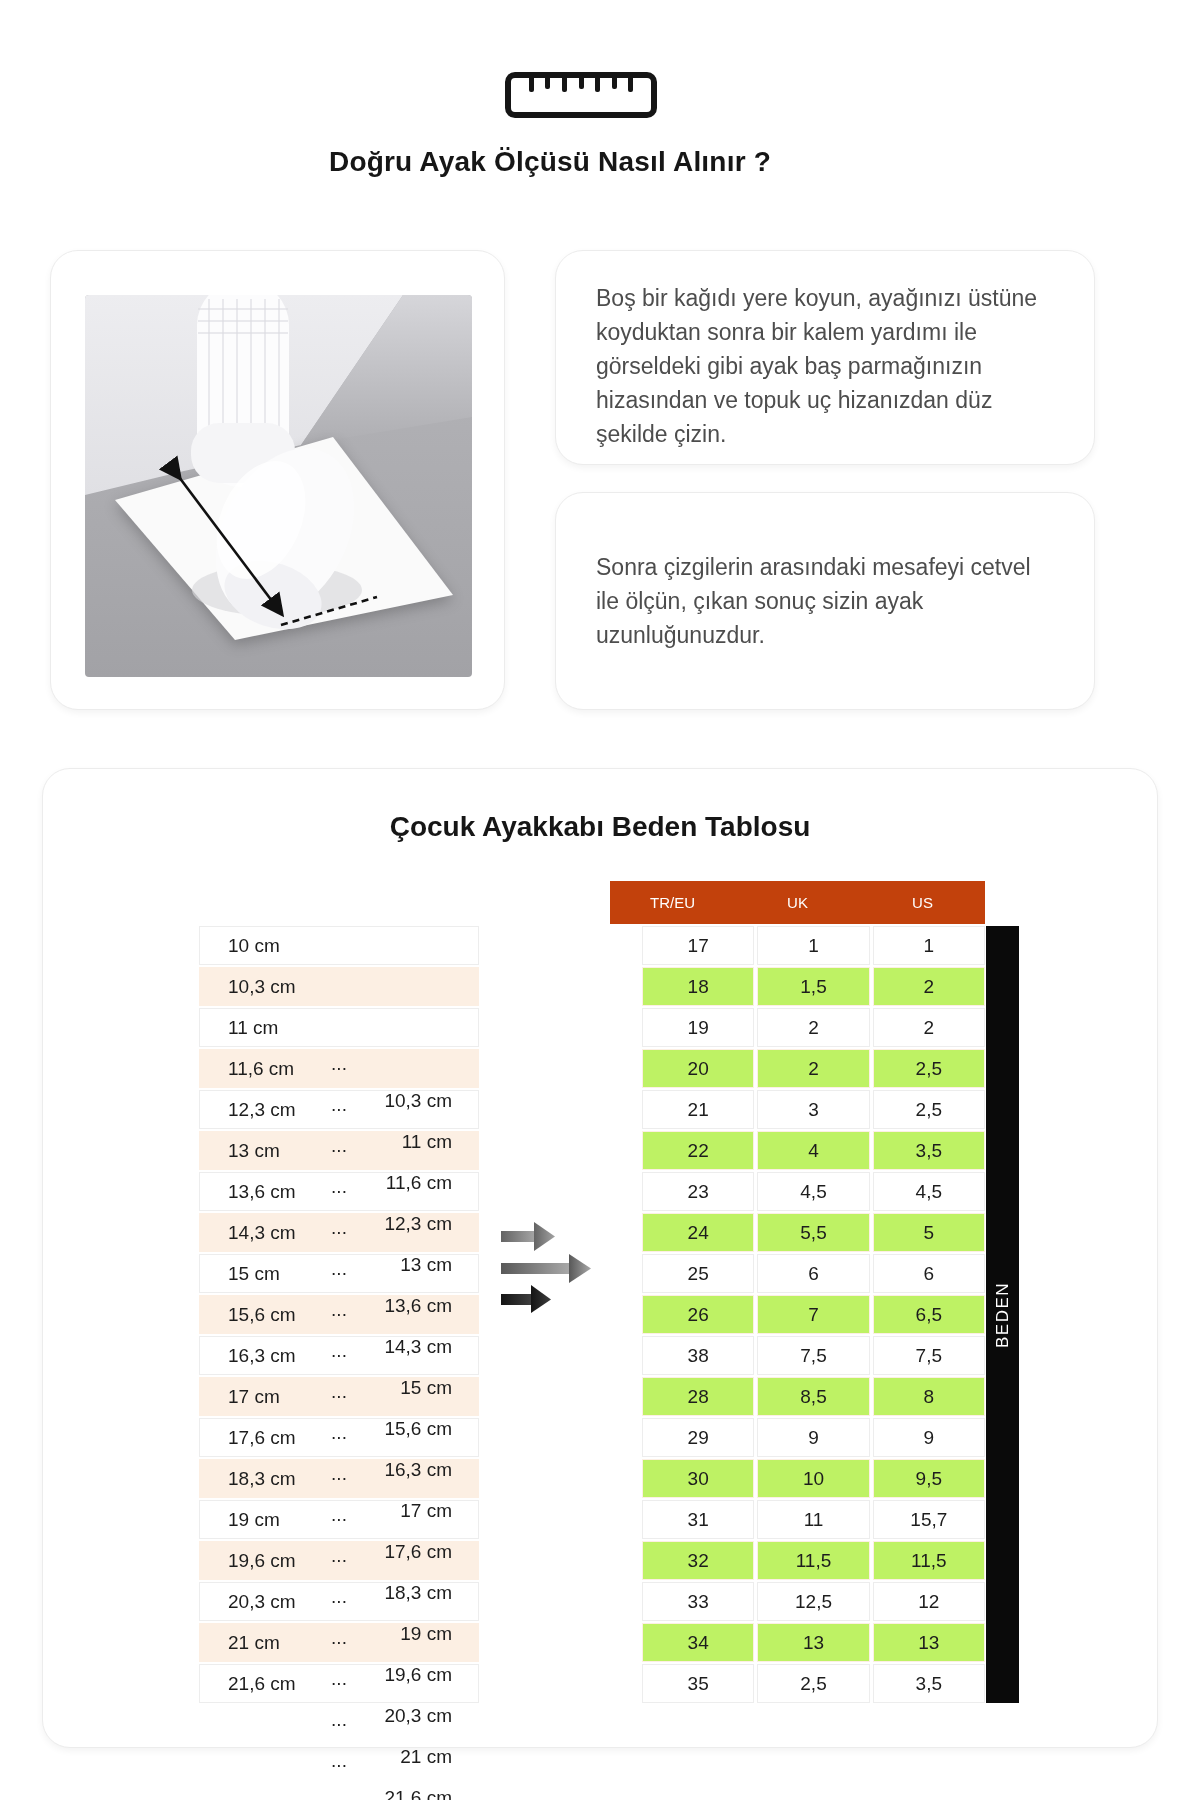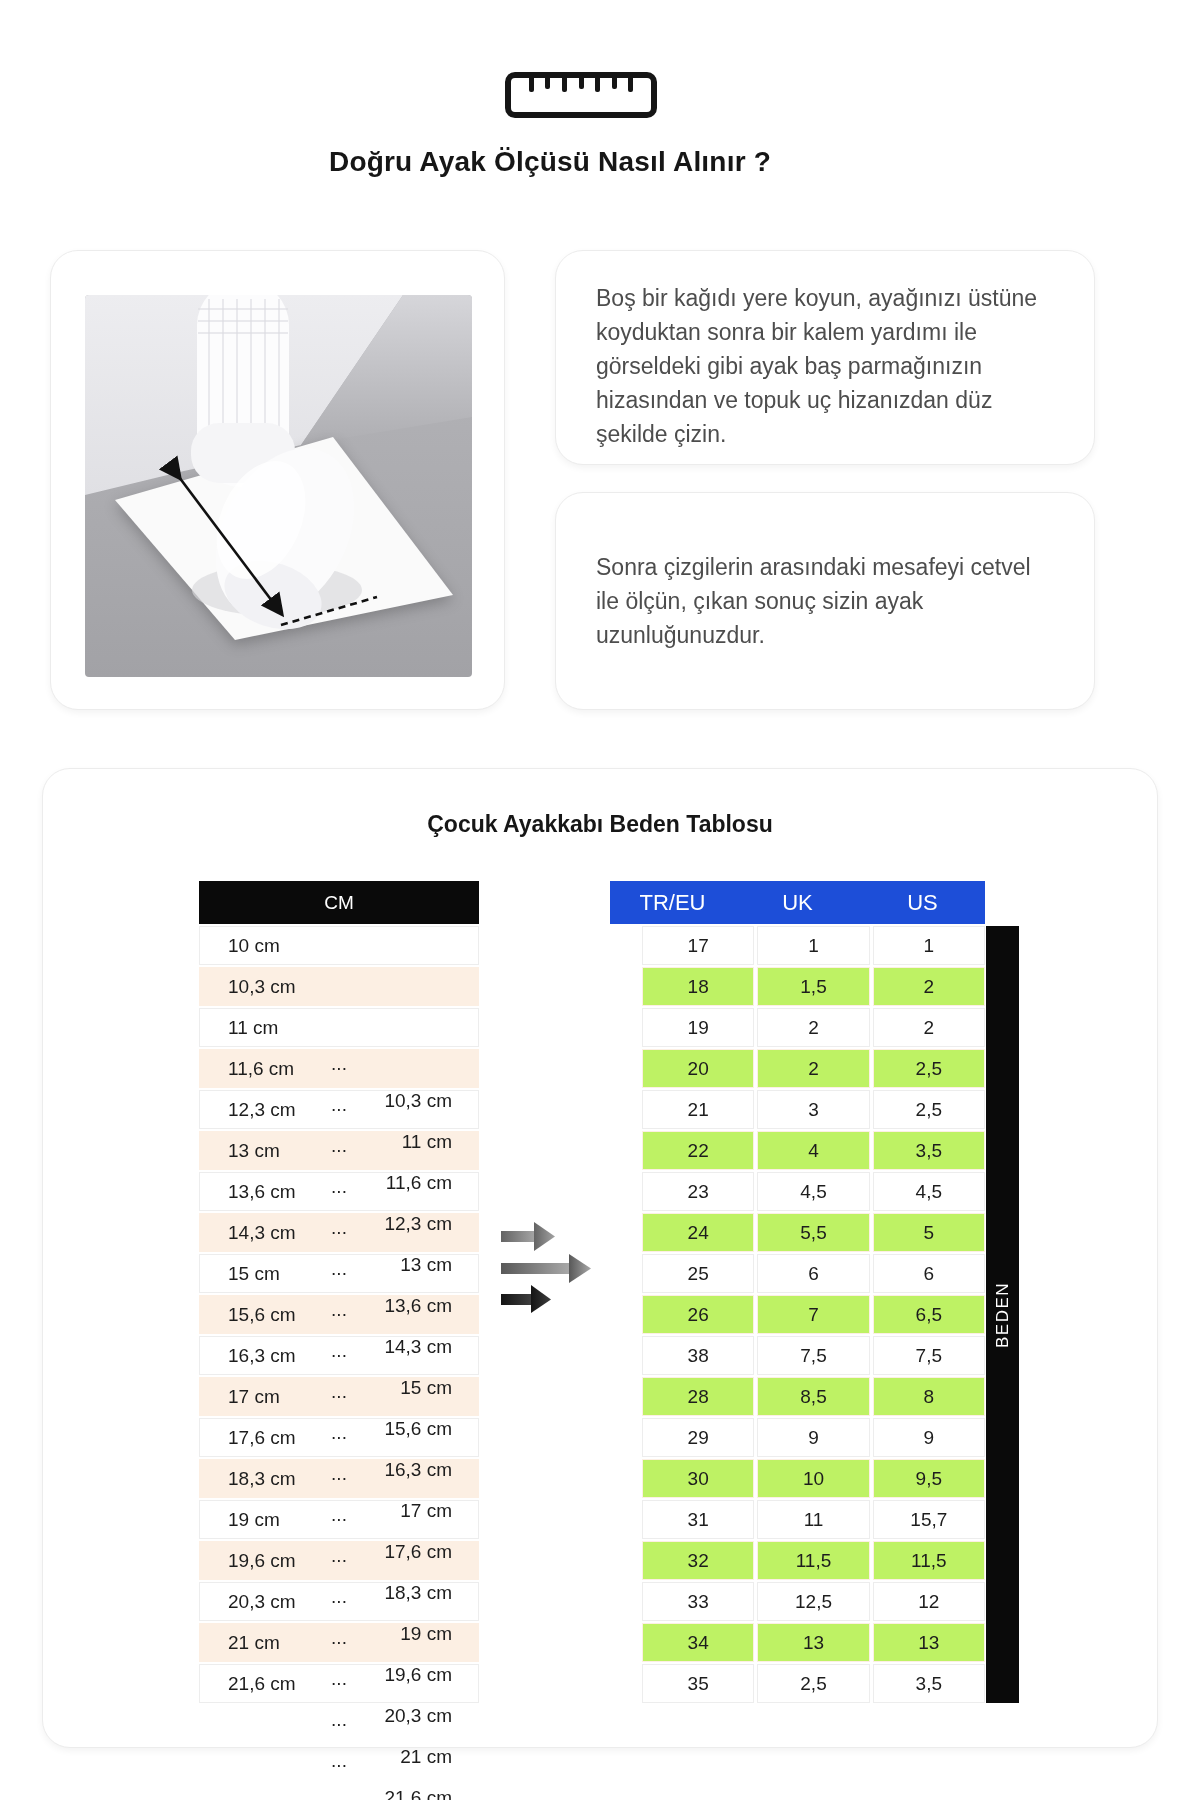--- a/index.html
+++ b/index.html
@@ -25,38 +25,38 @@
                 display:flex; align-items:center; }
   .step-text { font-size:23px; line-height:34px; color:#4d4d4d; }
 
   
   .photo-wrap { position:absolute; left:34px; top:44px; width:387px; height:382px;
                 border-radius:4px; overflow:hidden; }
 
   
   #size-card { left:42px; top:768px; width:1116px; height:980px; }
   .section-title { position:absolute; left:0; top:42px; width:100%; text-align:center;
-                   font-size:23px; font-weight:700; color:#161616; }
+                   font-size:28px; font-weight:700; color:#161616; }
 
   
   .cm-head { position:absolute; left:156px; top:112px; width:280px; height:43px;
              background:#0a0a0a; color:#fff; font-size:19px; font-weight:500;
              display:flex; align-items:center; justify-content:center; }
   .cm-rows { position:absolute; left:156px; top:157px; width:280px; }
   .cm-row  { display:flex; height:39px; margin-bottom:2px; background:#fff;
              border:1px solid #ededed;flex-direction:column; }
   .cm-row.alt { background:#fcefe3; border-color:#fcefe3; }
   .cm-row > div { line-height:37px; font-size:19px; color:#1d1d1d; }
   .c-min  { flex:0 0 118px; text-align:left;  padding-left:28px; }
   .c-dots { flex:1; text-align:center; color:#2a2a2a; }
   .c-max  { flex:0 0 118px; text-align:right; padding-right:26px; }
 
   
   .sz-head { position:absolute; left:567px; top:112px; width:375px; height:43px;
-             background:#1d4ed8; color:#fff; font-size:22px; font-weight:500; display:flex; }
+             background:#c2410c; color:#fff; font-size:15px; font-weight:500; display:flex; }
   .sz-head span { flex:1; display:flex; align-items:center; justify-content:center; }
   .sz-rows { position:absolute; left:567px; top:157px; width:375px; }
   .sz-row  { display:flex; height:39px; margin-bottom:2px; gap:3px;margin-left:32px; }
   .sz-row > div { flex:1; text-align:center; line-height:37px; font-size:19px;
                   background:#fff; border:1px solid #ededed; }
   .sz-row.alt > div { background:#bef264; border-color:#fcefe3; }
 
   
   .beden-bar { position:absolute; left:943px; top:157px; width:33px; height:777px;
                background:#0a0a0a; }
@@ -146,21 +146,20 @@
   <div class="card" id="step2-card">
     <p class="step-text">Sonra çizgilerin arasındaki mesafeyi cetvel ile ölçün, çıkan sonuç sizin ayak uzunluğunuzdur.</p>
   </div>
   <div class="card" id="step1-card">
     <p class="step-text">Boş bir kağıdı yere koyun, ayağınızı üstüne koyduktan sonra bir kalem yardımı ile görseldeki gibi ayak baş parmağınızın hizasından ve topuk uç hizanızdan düz şekilde çizin.</p>
   </div>
 
   <div class="card" id="size-card">
     <div class="section-title">Çocuk Ayakkabı Beden Tablosu</div>
 
-    <div class="cm-head">CM</div>
     <div class="cm-rows">
         <div class="cm-row">
           <div class="c-min">10 cm</div>
           <div class="c-dots">...</div>
           <div class="c-max">10,3 cm</div>
         </div>
         <div class="cm-row alt">
           <div class="c-min">10,3 cm</div>
           <div class="c-dots">...</div>
           <div class="c-max">11 cm</div>

